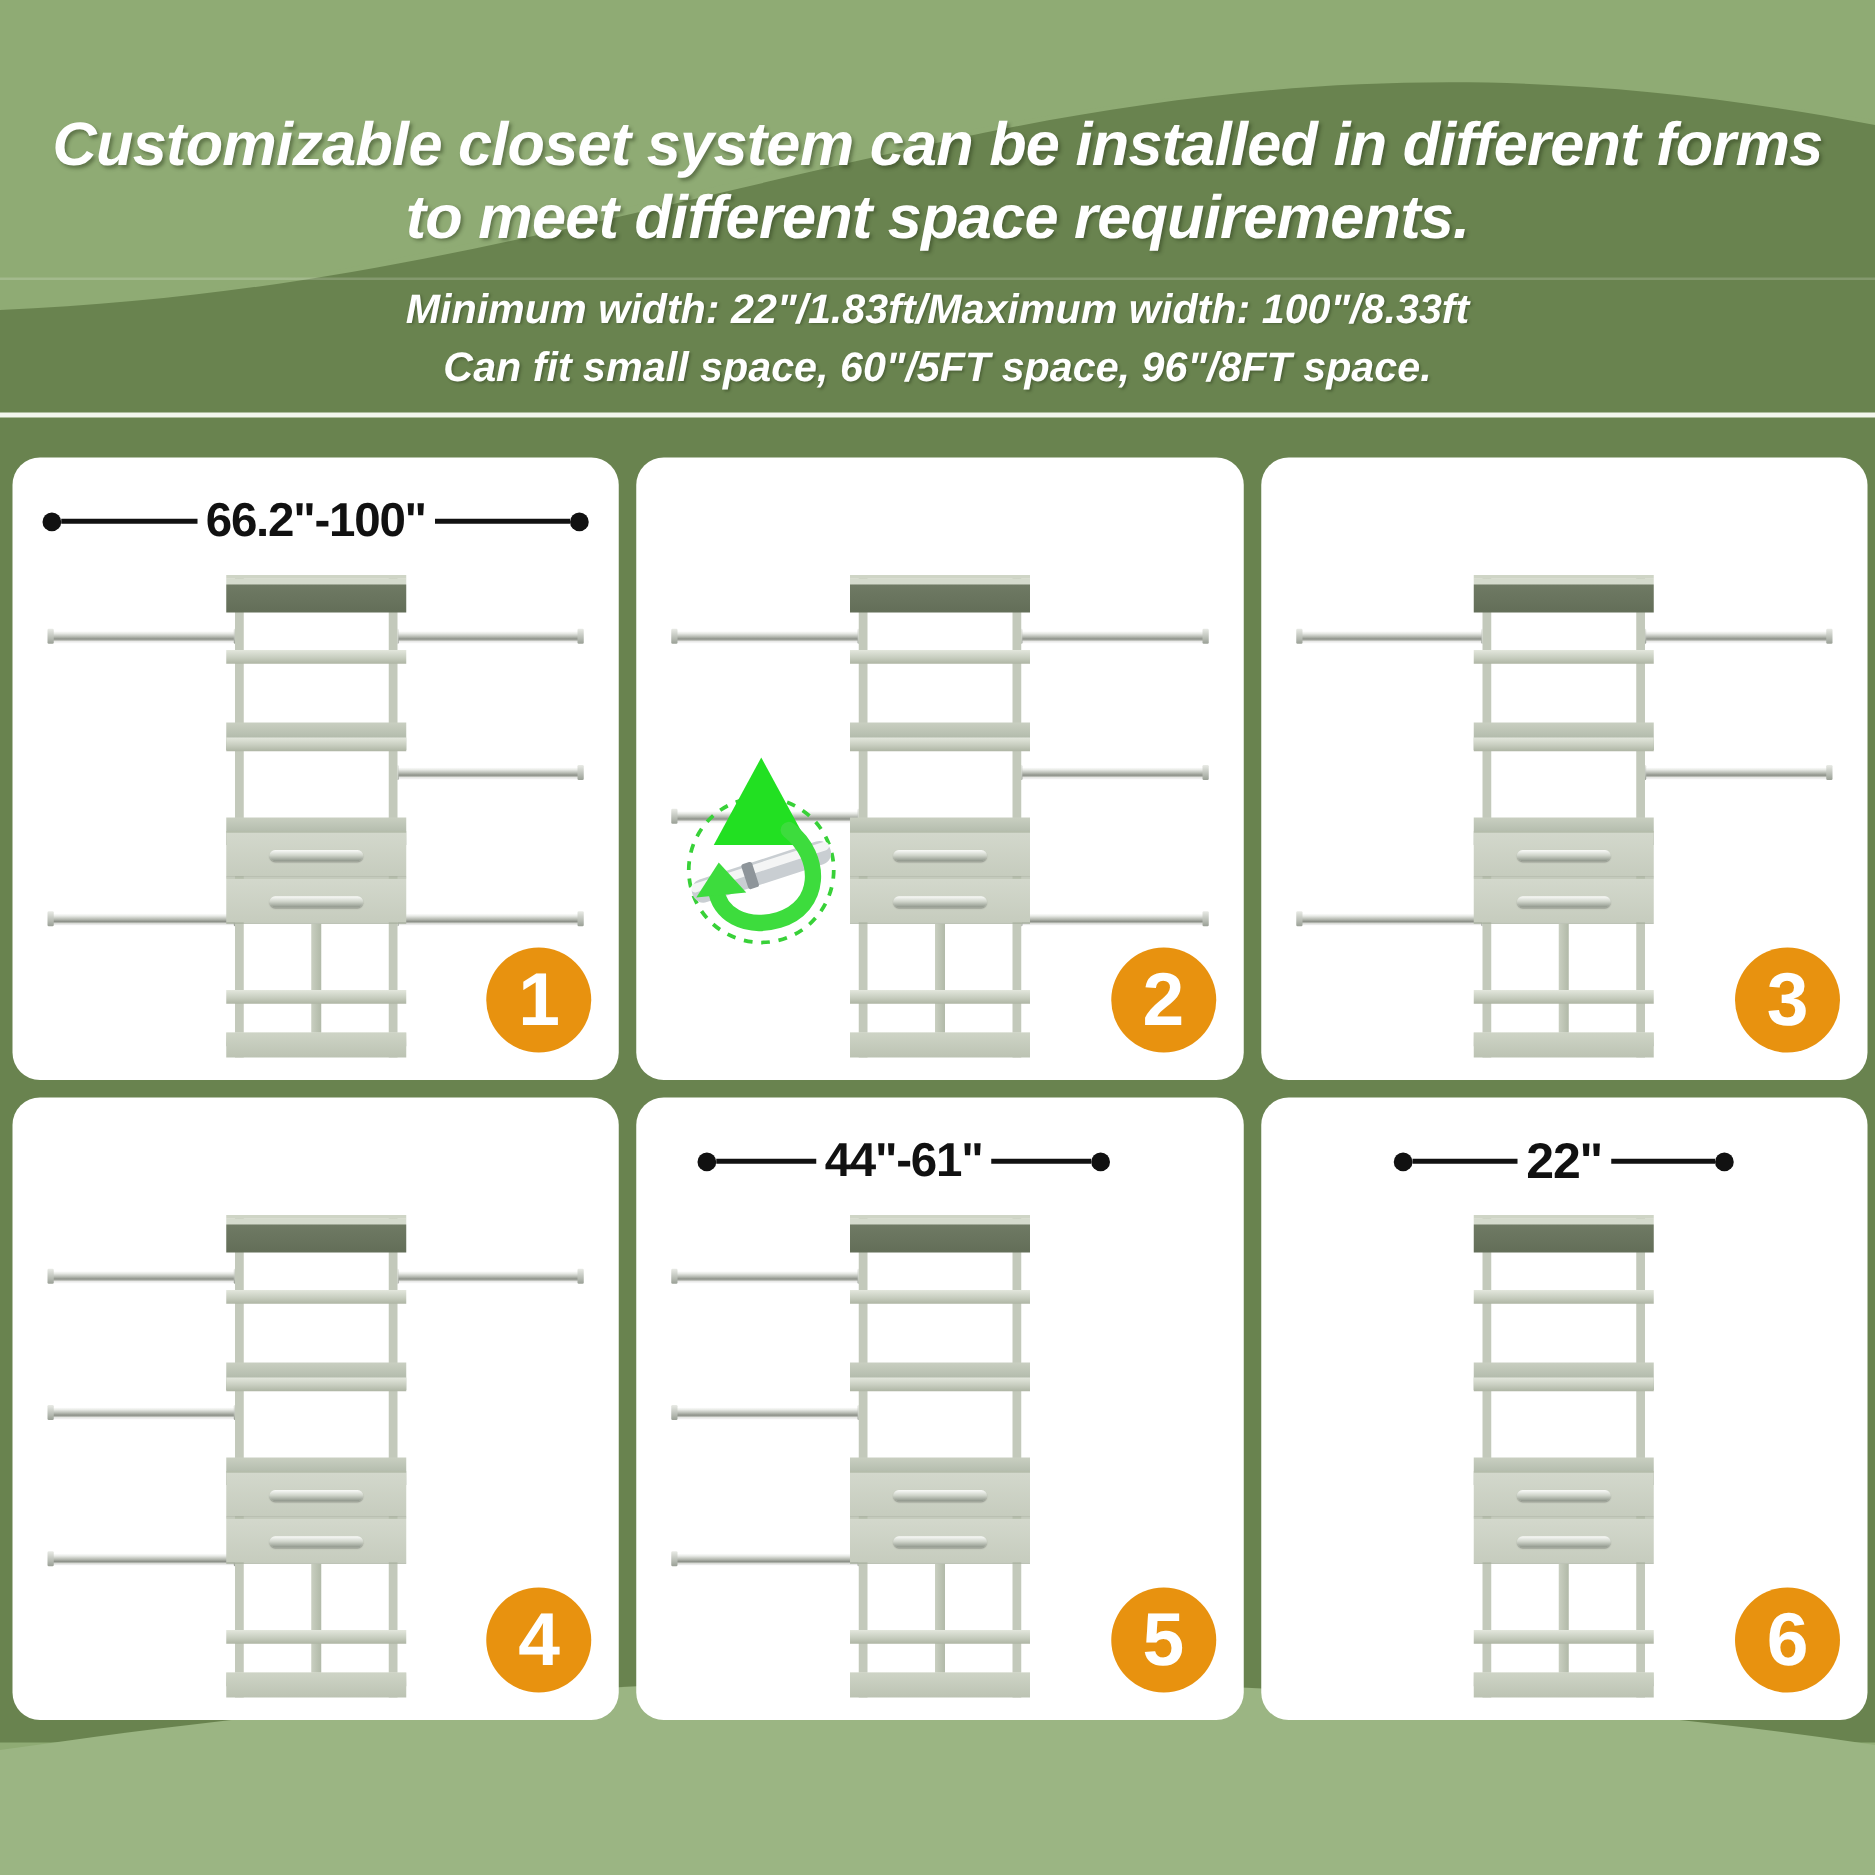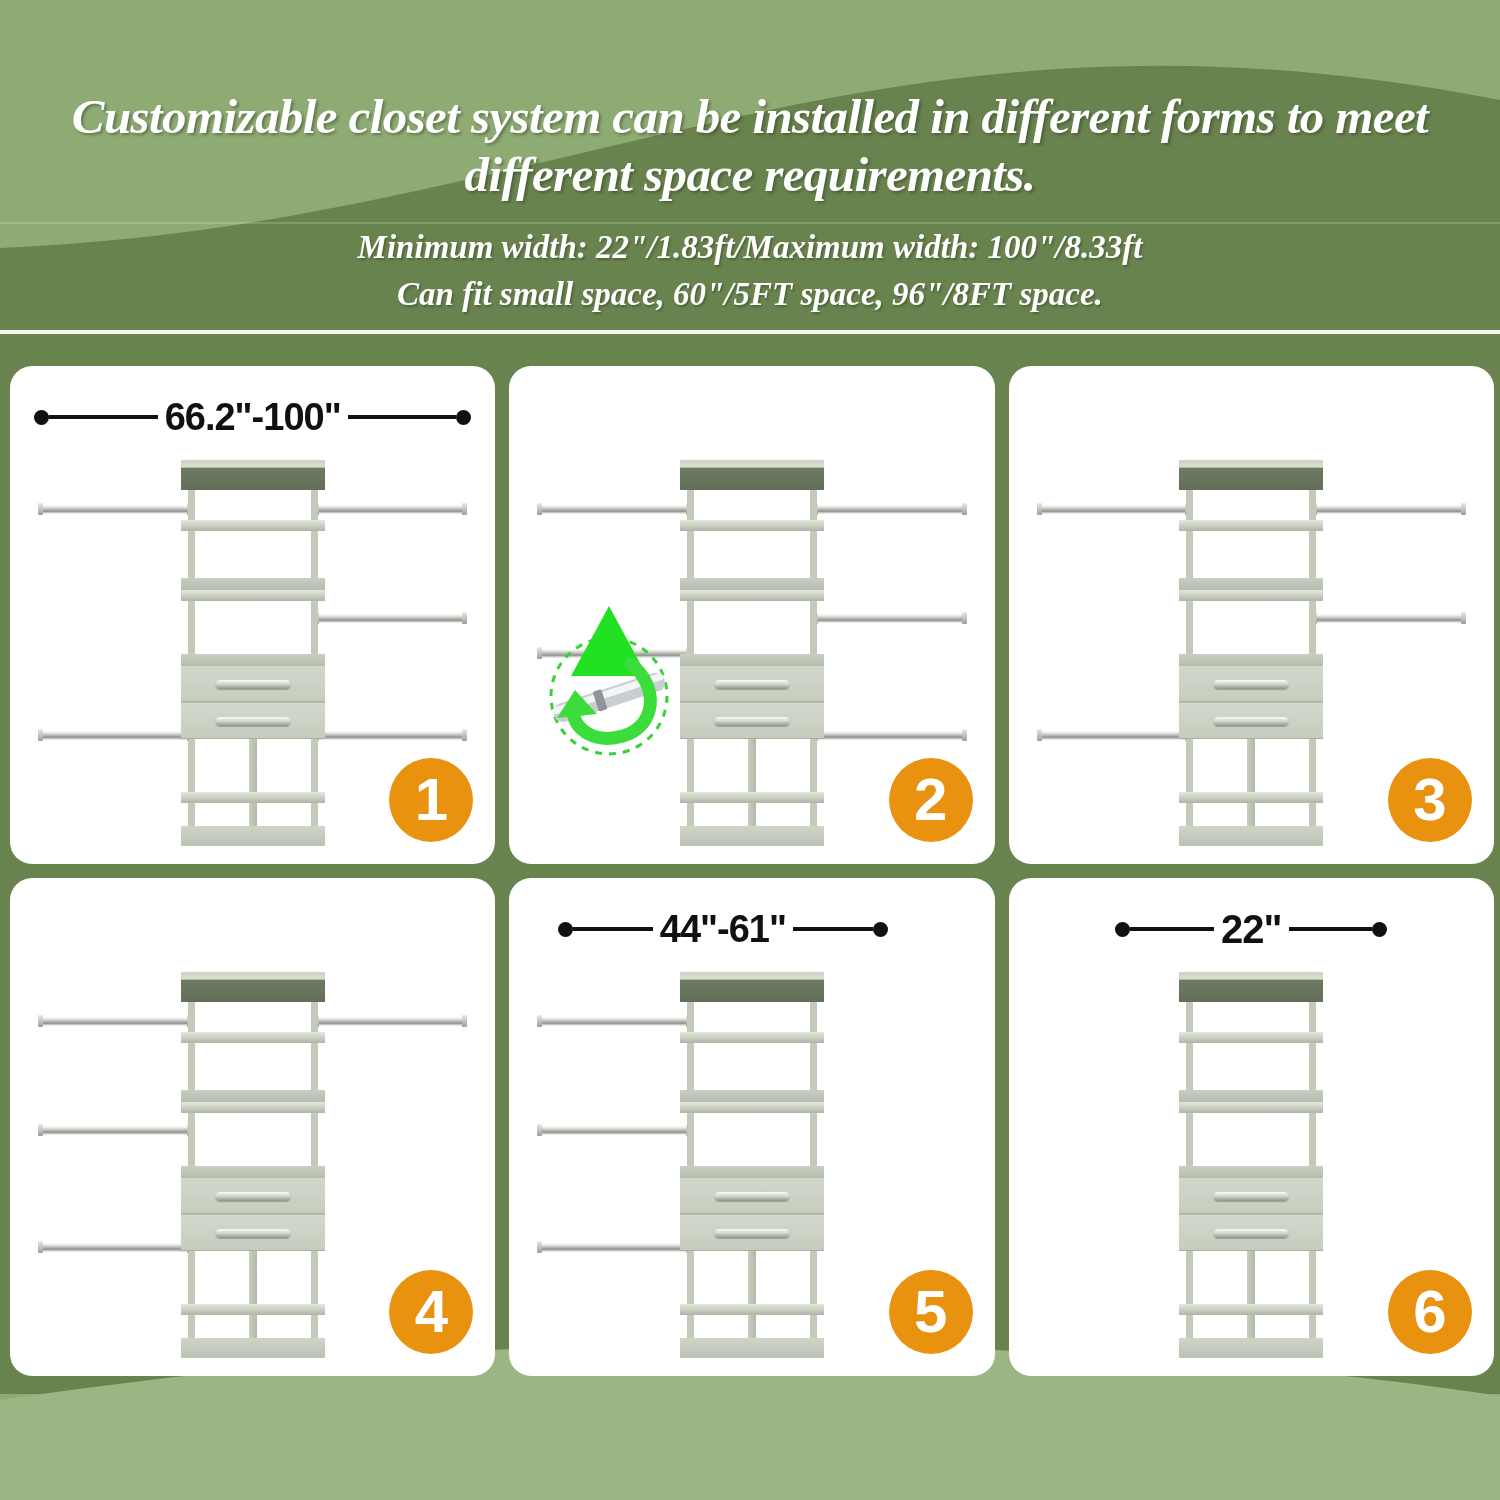--- a/index.html
+++ b/index.html
@@ -13,21 +13,20 @@
   }
 
   
   .bg-layer { position: absolute; inset: 0; }
   .bg-layer svg { width: 100%; height: 100%; display: block; }
 
   
   .header {
     position: absolute; top: 0; left: 0; width: 1500px; height: 332px;
     z-index: 5;
-    font-family: Liberation Serif, serif;
   }
   .title {
     position: absolute; top: 88px; left: 0; width: 1500px;
     text-align: center;
     color: #ffffff;
     font-size: 49px;
     line-height: 1.18;
     font-weight: bold;
     font-style: italic;
     letter-spacing: -0.6px;

